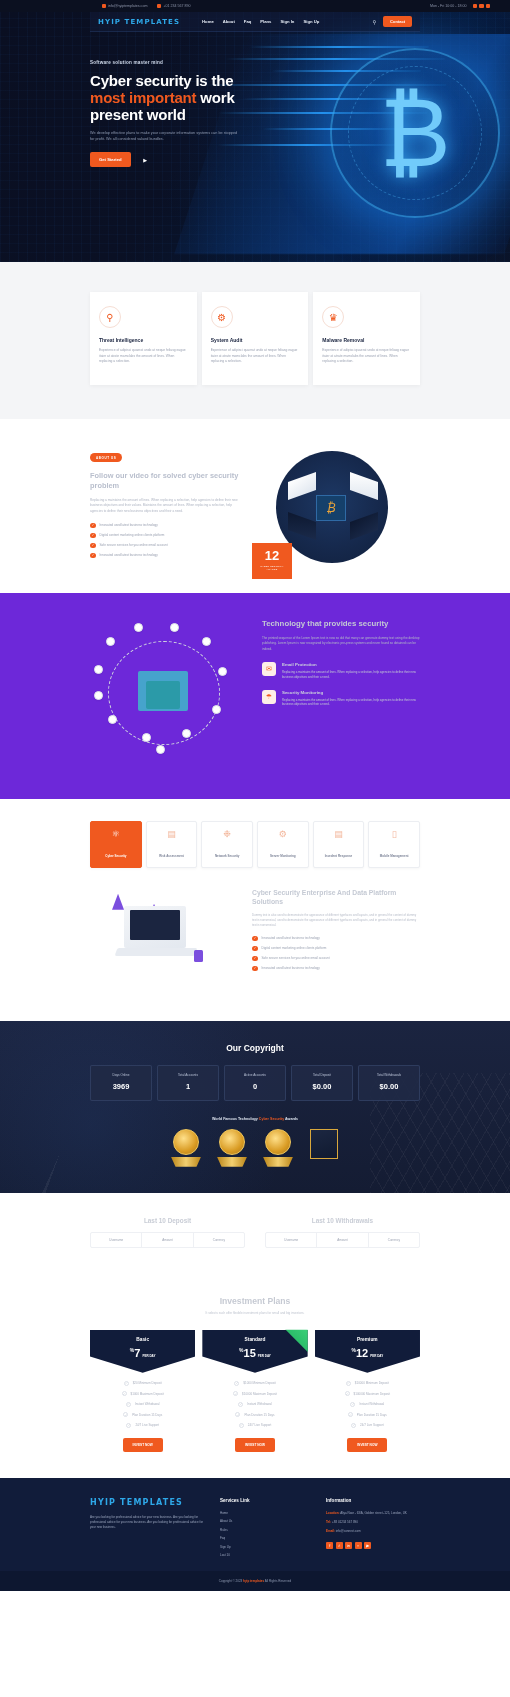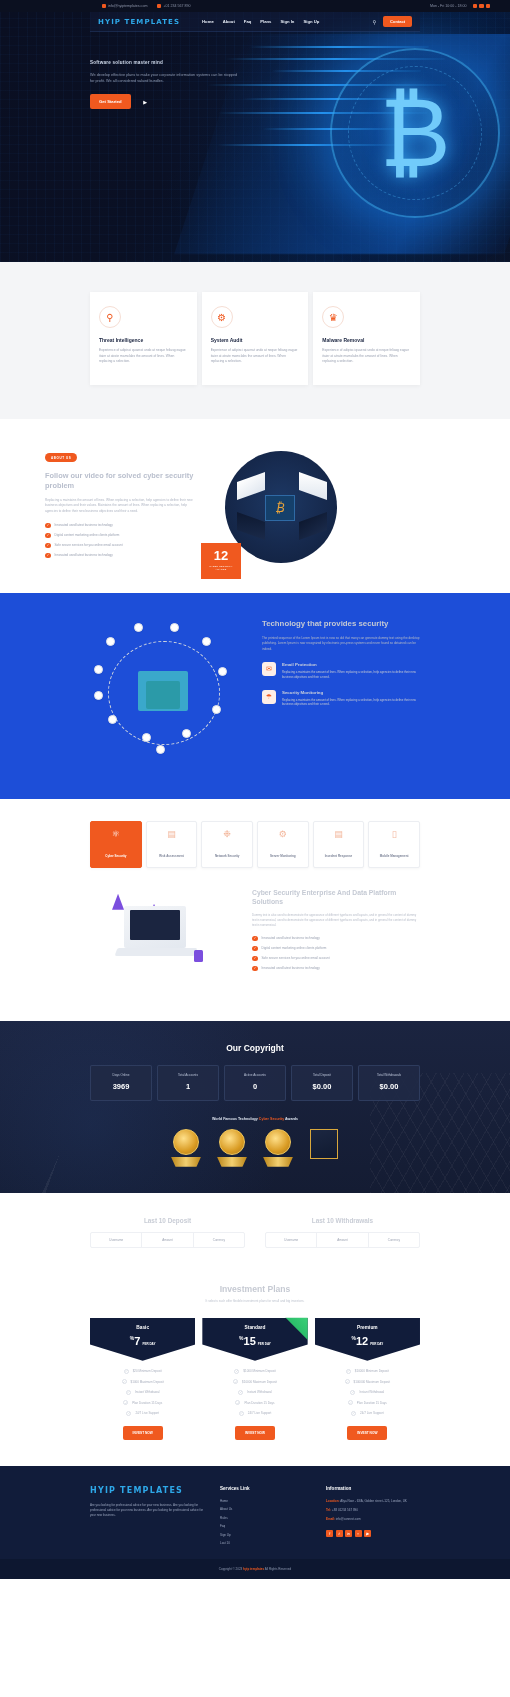--- a/index.html
+++ b/index.html
@@ -116,21 +116,21 @@
   .svc-ic {
     width: 22px; height: 22px; border-radius: 50%;
     border: 1px solid #f6ded4; display: flex; align-items: center; justify-content: center;
     color: #f0591f; font-size: 10px; margin-bottom: 9px;
     font-family: "DejaVu Sans", sans-serif;
   }
   .svc-title { font-size: 5px; font-weight: 700; color: #1b2540; margin-bottom: 5px; }
   .svc-text { font-size: 3.3px; line-height: 5.6px; color: #9aa1b1; }
 
   
-  .about { background: #fff; padding: 26px 45px 30px; display: flex; gap: 14px; position: relative; }
+  .about { background: #fff; padding: 26px 90px 30px; display: flex; gap: 20px; position: relative; }
   .about-left { width: 150px; }
   .pill {
     display: inline-block; background: #f0591f; color: #fff; font-size: 3px;
     font-weight: 700; letter-spacing: .6px; padding: 2.5px 6px; border-radius: 8px;
   }
   .about-h2 { margin-top: 8px; font-size: 7.4px; line-height: 10px; color: #b9bfcd; font-weight: 700; }
   .about-p { margin-top: 7px; font-size: 3.2px; line-height: 5.6px; color: #aeb4c2; }
   .chk-list { margin-top: 8px; display: flex; flex-direction: column; gap: 4.5px; }
   .chk { display: flex; align-items: center; gap: 4px; font-size: 3.1px; color: #9aa1b1; }
   .chk-ic { width: 5.5px; height: 5.5px; border-radius: 50%; background: #f0591f; color: #fff; font-size: 3.4px; display: flex; align-items: center; justify-content: center; flex: 0 0 auto; }
@@ -148,21 +148,21 @@
   .lap.c { left: 12px; top: 66px; transform: skewY(20deg); background: linear-gradient(160deg,#0d1830,#1a2a4a); }
   .lap.d { left: 74px; top: 66px; transform: skewY(-20deg); background: linear-gradient(160deg,#0d1830,#1a2a4a); }
   .award-badge {
     position: absolute; left: -8px; bottom: -16px;
     background: #f0591f; color: #fff; width: 40px; padding: 6px 4px 7px; text-align: center;
   }
   .award-num { font-size: 13px; font-weight: 700; line-height: 13px; }
   .award-lbl { font-size: 2.2px; letter-spacing: .3px; line-height: 3.4px; margin-top: 3px; }
 
   
-  .tech { background: #1d4ed8; padding: 26px 90px 30px; display: flex; gap: 12px; }
+  .tech { background: #6d28d9; padding: 26px 90px 30px; display: flex; gap: 12px; }
   .tech-left { width: 160px; position: relative; height: 150px; }
   .net-dot { position: absolute; width: 9px; height: 9px; border-radius: 50%; background: #fff; border: .6px solid #dfe3ea; box-shadow: 0 1px 2px rgba(0,0,0,.05); }
   .net-core { position: absolute; left: 48px; top: 52px; width: 50px; height: 40px; background: #3fb8c9; border-radius: 2px; opacity:.85;}
   .net-core2 { position:absolute; left:56px; top:62px; width:34px; height:28px; background:#2b9aa8; border-radius:2px; }
   .net-ring { position: absolute; left: 18px; top: 22px; width: 112px; height: 104px; border: .6px dashed #cfd5de; border-radius: 50%; }
   .tech-right { flex: 1; }
   .tech-h2 { font-size: 7.8px; line-height: 10px; color: #c3c8d3; font-weight: 700; }
   .tech-p { margin-top: 7px; font-size: 3.1px; line-height: 5.4px; color: #b4bac6; }
   .feat { margin-top: 10px; display: flex; gap: 6px; }
   .feat-ic { width: 14px; height: 14px; border-radius: 3px; background: #fdeee7; color: #f0591f; display: flex; align-items: center; justify-content: center; font-size: 7px; flex: 0 0 auto; font-family: "DejaVu Sans", sans-serif; }
@@ -225,21 +225,21 @@
   
   .lastrow { background: #fff; padding: 24px 90px 20px; display: flex; gap: 20px; }
   .last-col { flex: 1; }
   .last-t { font-size: 6.4px; font-weight: 700; color: #c9cdd6; text-align: center; }
   .last-tbl { margin-top: 8px; border: .6px solid #eef0f4; border-radius: 2px; display: flex; }
   .lt-h { flex: 1; padding: 5px 3px; font-size: 3px; color: #9aa1b1; text-align: center; border-right: .6px solid #eef0f4; }
   .lt-h:last-child { border-right: 0; }
 
   
   .plans { background: #fff; padding: 16px 90px 26px; }
-  .plans-t { text-align: center; font-size: 8.6px; font-weight: 700; color: #c6cad3; }
+  .plans-t { text-align: center; font-size: 8.6px; font-weight: 700; color: #c6cad3; margin-top: 12px; }
   .plans-s { margin-top: 5px; text-align: center; font-size: 3.1px; line-height: 5px; color: #bfc4cf; }
   .plan-row { margin-top: 14px; display: flex; gap: 7px; }
   .plan { flex: 1; }
   .plan-head {
     background: #111c3a; color: #fff; padding: 7px 4px 14px; text-align: center; position: relative;
     clip-path: polygon(0 0,100% 0,100% 62%,50% 100%,0 62%);
   }
   .plan.featured .plan-head:after {
     content:""; position:absolute; right:-2px; top:-2px; width: 26px; height: 26px;
     background: linear-gradient(225deg, #3dd37a, #1aa85a);
@@ -323,20 +323,25 @@
         <a href="#">Sign Up</a>
       </div>
       <div class="nav-right">
         <span class="nav-search">⚲</span>
         <button class="btn-contact">Contact</button>
       </div>
     </div>
 
     <div class="hero-body">
       <div class="hero-kicker">Software solution master mind</div>
+      <h1 class="hero-title">
+        <span>Cyber security is the</span><br>
+        <span class="accent">most important</span><span> work</span><br>
+        <span>present world</span>
+      </h1>
       <p class="hero-desc">We develop effective plans to make your corporate information systems can be stopped for profit. We all considered valued bundles.</p>
       <div class="hero-actions">
         <button class="btn-get">Get Started</button>
         <span class="play-btn">▶</span>
       </div>
     </div>
   </div>
 
   <div class="services">
     <div class="svc-row">

